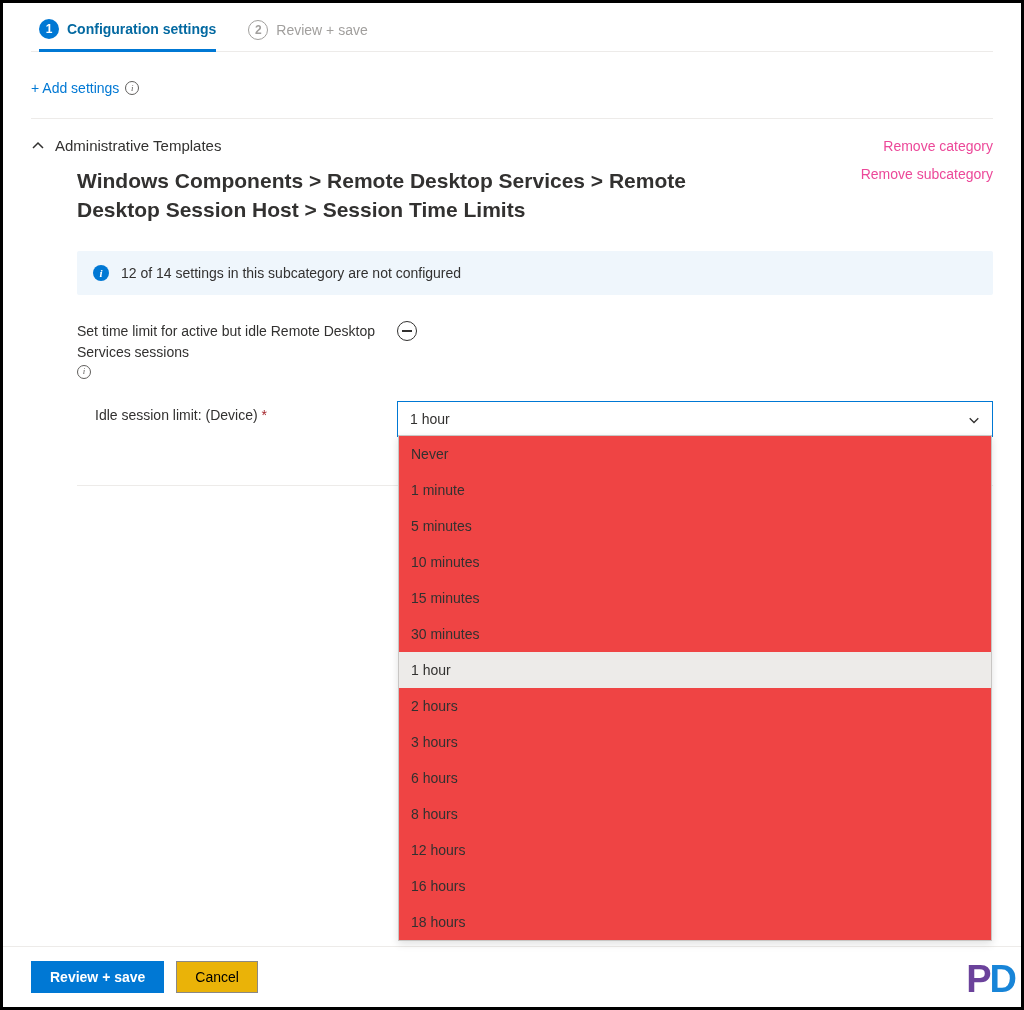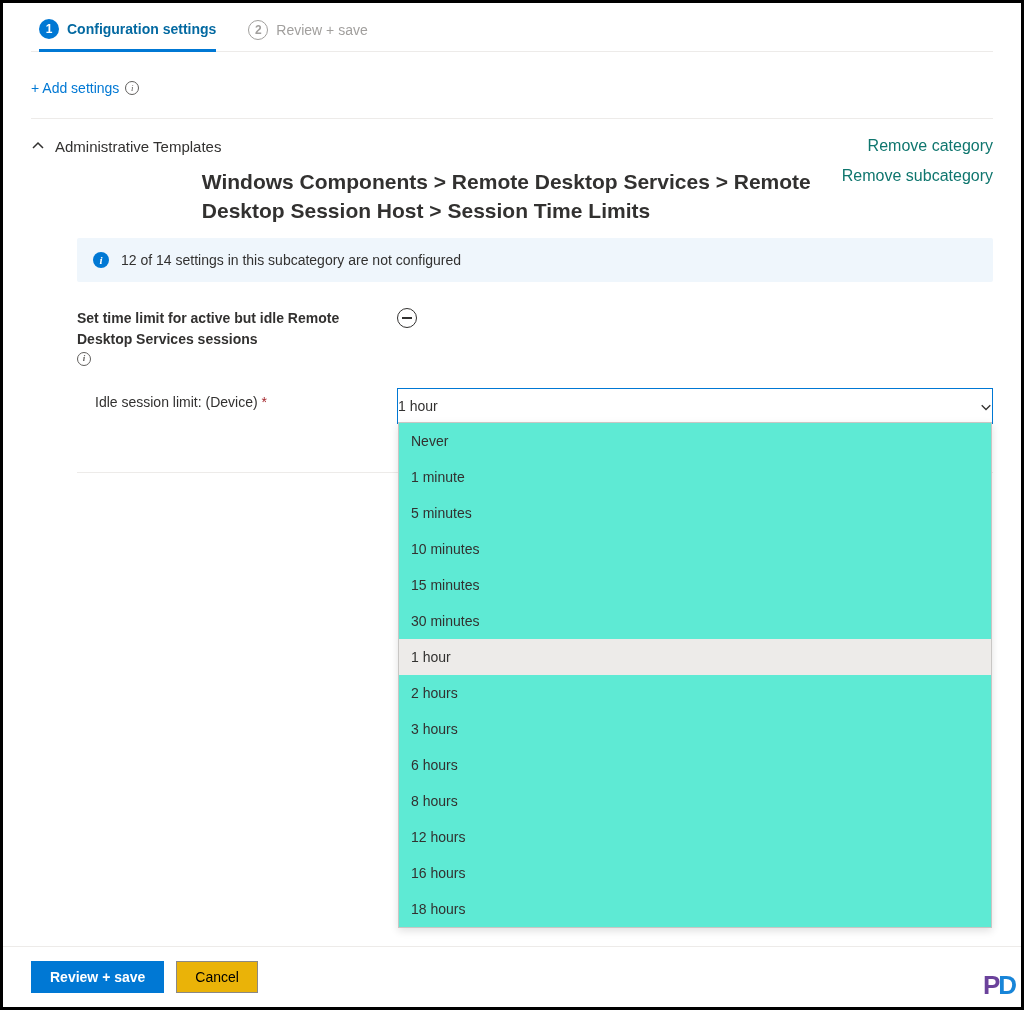--- a/index.html
+++ b/index.html
@@ -67,25 +67,25 @@
 
   .cat-header {
     display:flex; align-items:center; justify-content:space-between;
     margin-bottom: 12px;
   }
   .cat-left { display:flex; align-items:center; gap:10px; }
   .chevron-up {
     width:14px;height:14px;display:inline-block;
   }
   .cat-title { font-size:15px; }
-  .link { color:#0f766e; cursor:pointer; font-size:16px; }
+  .link { color:#ec4899; cursor:pointer; font-size:14px; }
 
   .subcat-row {
-    display:flex; justify-content:flex-end; align-items:flex-start;
-    margin: 0 0 12px 46px;
+    display:flex; justify-content:space-between; align-items:flex-start;
+    margin: 0 0 26px 46px;
   }
   .breadcrumb-title {
     font-size: 21px; font-weight:700; line-height:1.4;
     max-width: 640px;
   }
 
   .notice {
     margin-left:46px;
     background:#eff6fc;
     border-radius:2px;
@@ -98,21 +98,21 @@
     background:#0078d4;color:#fff;display:flex;align-items:center;justify-content:center;
     font-size:11px; font-weight:700; font-style:italic; font-family:Georgia,serif;
   }
 
   .setting-row {
     margin-left:46px;
     display:flex; align-items:flex-start; gap:20px;
     margin-bottom: 22px;
   }
   .setting-label { width: 300px; display:flex; flex-direction:column; gap:4px; line-height:1.5; }
-  .setting-label .inline { display:inline-flex; gap:6px;font-weight:bold; }
+  .setting-label .inline { display:inline-flex; gap:6px; }
   .toggle-wrap { display:flex; align-items:center; gap:12px; flex:1; }
   .toggle {
     width:40px;height:20px;border-radius:10px;background:#0078d4;
     position:relative; cursor:pointer;
   }
   .toggle .knob {
     position:absolute; right:2px; top:2px;
     width:16px;height:16px;border-radius:50%;background:#fff;
   }
   .collapse-circle {
@@ -128,34 +128,34 @@
     position:relative;
   }
   .field-label { width:300px; padding-left:18px; padding-top:6px; }
   .req { color:#a4262c; }
 
   .select-box {
     flex:1;
     height:36px;
     border:1px solid #0078d4;
     display:flex;align-items:center;justify-content:space-between;
-    padding:0 0;
+    padding:0 12px;
     cursor:pointer;
     position:relative;
     background:#fff;
   }
   .select-box .chev {
     width:12px;height:12px;
   }
 
   .dropdown {
     position:absolute;
     top:33px; left:0; right:0;
     border:1px solid #c8c6c4;
-    background:#5eead4;
+    background:#ef4444;
     max-height:520px;
     overflow-y:scroll;
     box-shadow:0 3px 8px rgba(0,0,0,0.12);
     z-index:10;
   }
   .dropdown-item {
     padding:10px 12px;
     cursor:pointer;
     font-size:14px;
   }
@@ -185,21 +185,21 @@
     cursor:pointer;
     font-size:14px;
     display:flex;align-items:center;
   }
   .btn.primary {
     background:#0078d4;color:#fff;border-color:#0078d4;font-weight:600;
   }
 
   .watermark {
     position:absolute; right:6px; bottom:6px;
-    font-size:26px; font-weight:800;
+    font-size:38px; font-weight:800;
     color:#5b2e91;
     opacity:0.9;
     font-family: Arial, sans-serif;
     letter-spacing:-2px;
   }
   .watermark span.d { color:#0078d4; }
 
   svg.chev-up path, svg.chev-down path { stroke:#323130; stroke-width:1.5; fill:none; }
 </style>
 </head>

